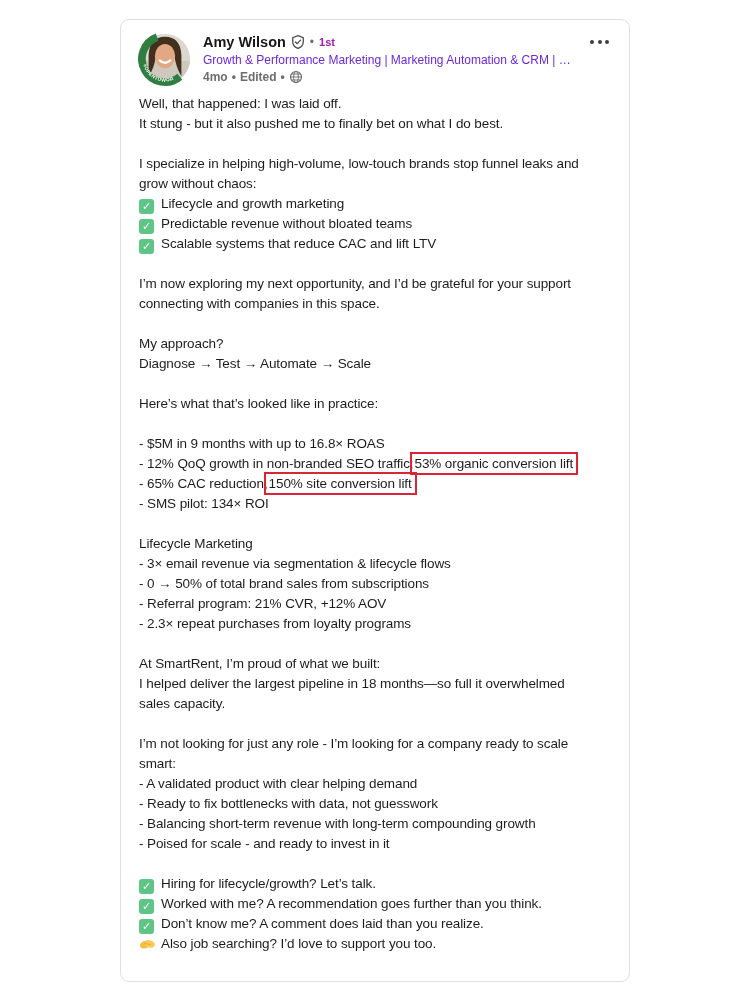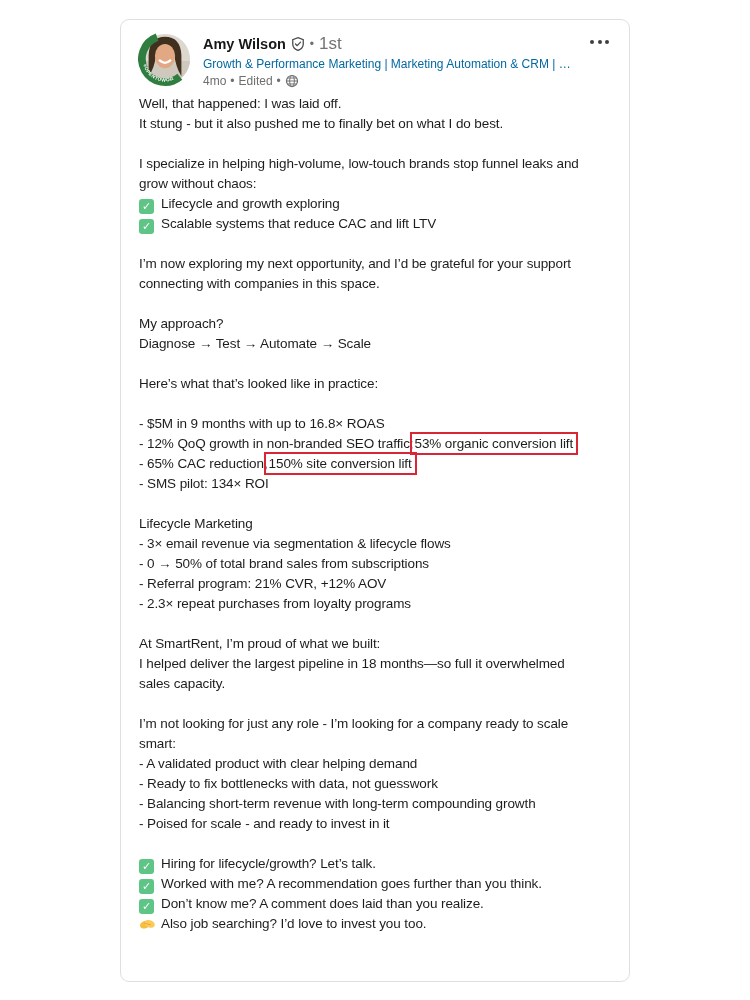--- a/index.html
+++ b/index.html
@@ -19,29 +19,29 @@
     overflow: hidden;
   }
   .header { position: relative; height: 74px; }
   .avatar-wrap {
     position: absolute; left: 17px; top: 12px;
     width: 54px; height: 54px; cursor: pointer;
   }
   .author-block { position: absolute; left: 82px; top: 14px; }
   .name-row { display: flex; align-items: center; gap: 5px; }
   .name { font-size: 14.5px; font-weight: 700; color: #181818; cursor: pointer; }
-  .degree { font-weight: 400; color: #737373; font-size: 17px; }
+  .degree { font-weight: 700; color: #a21caf; font-size: 11px; }
   .sep { color: #6e6e6e; font-size: 12px; }
   .headline {
-    font-size: 12px; color: #0369a1; margin-top: 3px;
+    font-size: 12px; color: #6d28d9; margin-top: 3px;
     max-width: 410px; white-space: nowrap; overflow: hidden;
   }
   .meta {
     font-size: 12px; color: #6e6e6e; margin-top: 3px;
-    display: flex; align-items: center; gap: 4px;
+    display: flex; align-items: center; gap: 4px; font-weight: bold;
   }
   .more-btn {
     position: absolute; right: 14px; top: 12px;
     display: flex; gap: 3.5px; padding: 8px 6px; cursor: pointer;
     border-radius: 4px;
   }
   .more-btn i { width: 4px; height: 4px; border-radius: 50%; background: #3f3f3f; }
   .post-body { padding: 0 18px; }
   .line {
     height: 20px; line-height: 20px;
@@ -131,21 +131,22 @@
       <i></i>
     </div>
   </div>
 
   <div class="post-body">
       <div class="line"><span>Well, that happened: I was laid off.</span></div>
       <div class="line"><span>It stung - but it also pushed me to finally bet on what I do best.</span></div>
       <div class="line">&nbsp;</div>
       <div class="line"><span>I specialize in helping high-volume, low-touch brands stop funnel leaks and</span></div>
       <div class="line"><span>grow without chaos:</span></div>
-      <div class="line"><span class="check">✓</span><span>Lifecycle and growth exploring</span></div>
+      <div class="line"><span class="check">✓</span><span>Lifecycle and growth marketing</span></div>
+      <div class="line"><span class="check">✓</span><span>Predictable revenue without bloated teams</span></div>
       <div class="line"><span class="check">✓</span><span>Scalable systems that reduce CAC and lift LTV</span></div>
       <div class="line">&nbsp;</div>
       <div class="line"><span>I’m now exploring my next opportunity, and I’d be grateful for your support</span></div>
       <div class="line"><span>connecting with companies in this space.</span></div>
       <div class="line">&nbsp;</div>
       <div class="line"><span>My approach?</span></div>
       <div class="line"><span>Diagnose → Test → Automate → Scale</span></div>
       <div class="line">&nbsp;</div>
       <div class="line"><span>Here’s what that’s looked like in practice:</span></div>
       <div class="line">&nbsp;</div>
@@ -171,16 +172,16 @@
       <div class="line"><span>- Balancing short-term revenue with long-term compounding growth</span></div>
       <div class="line"><span>- Poised for scale - and ready to invest in it</span></div>
       <div class="line">&nbsp;</div>
       <div class="line"><span class="check">✓</span><span>Hiring for lifecycle/growth? Let’s talk.</span></div>
       <div class="line"><span class="check">✓</span><span>Worked with me? A recommendation goes further than you think.</span></div>
       <div class="line"><span class="check">✓</span><span>Don’t know me? A comment does laid than you realize.</span></div>
       <div class="line"><span class="handshake"><svg viewBox="0 0 18 16" width="17" height="15">
             <ellipse cx="6.4" cy="9.2" rx="5.6" ry="3.9" fill="#f6bd41" transform="rotate(-22 6.4 9.2)"></ellipse>
             <ellipse cx="11.4" cy="8.4" rx="5.6" ry="3.9" fill="#fbca5c" transform="rotate(22 11.4 8.4)"></ellipse>
             <path d="M5.5 7.5 L12.5 9.5" stroke="#e8a832" stroke-width="1" fill="none"></path>
-          </svg></span><span>Also job searching? I’d love to invest you too.</span></div>
+          </svg></span><span>Also job searching? I’d love to support you too.</span></div>
     </div>
 
 </div>
 
 </body></html>

